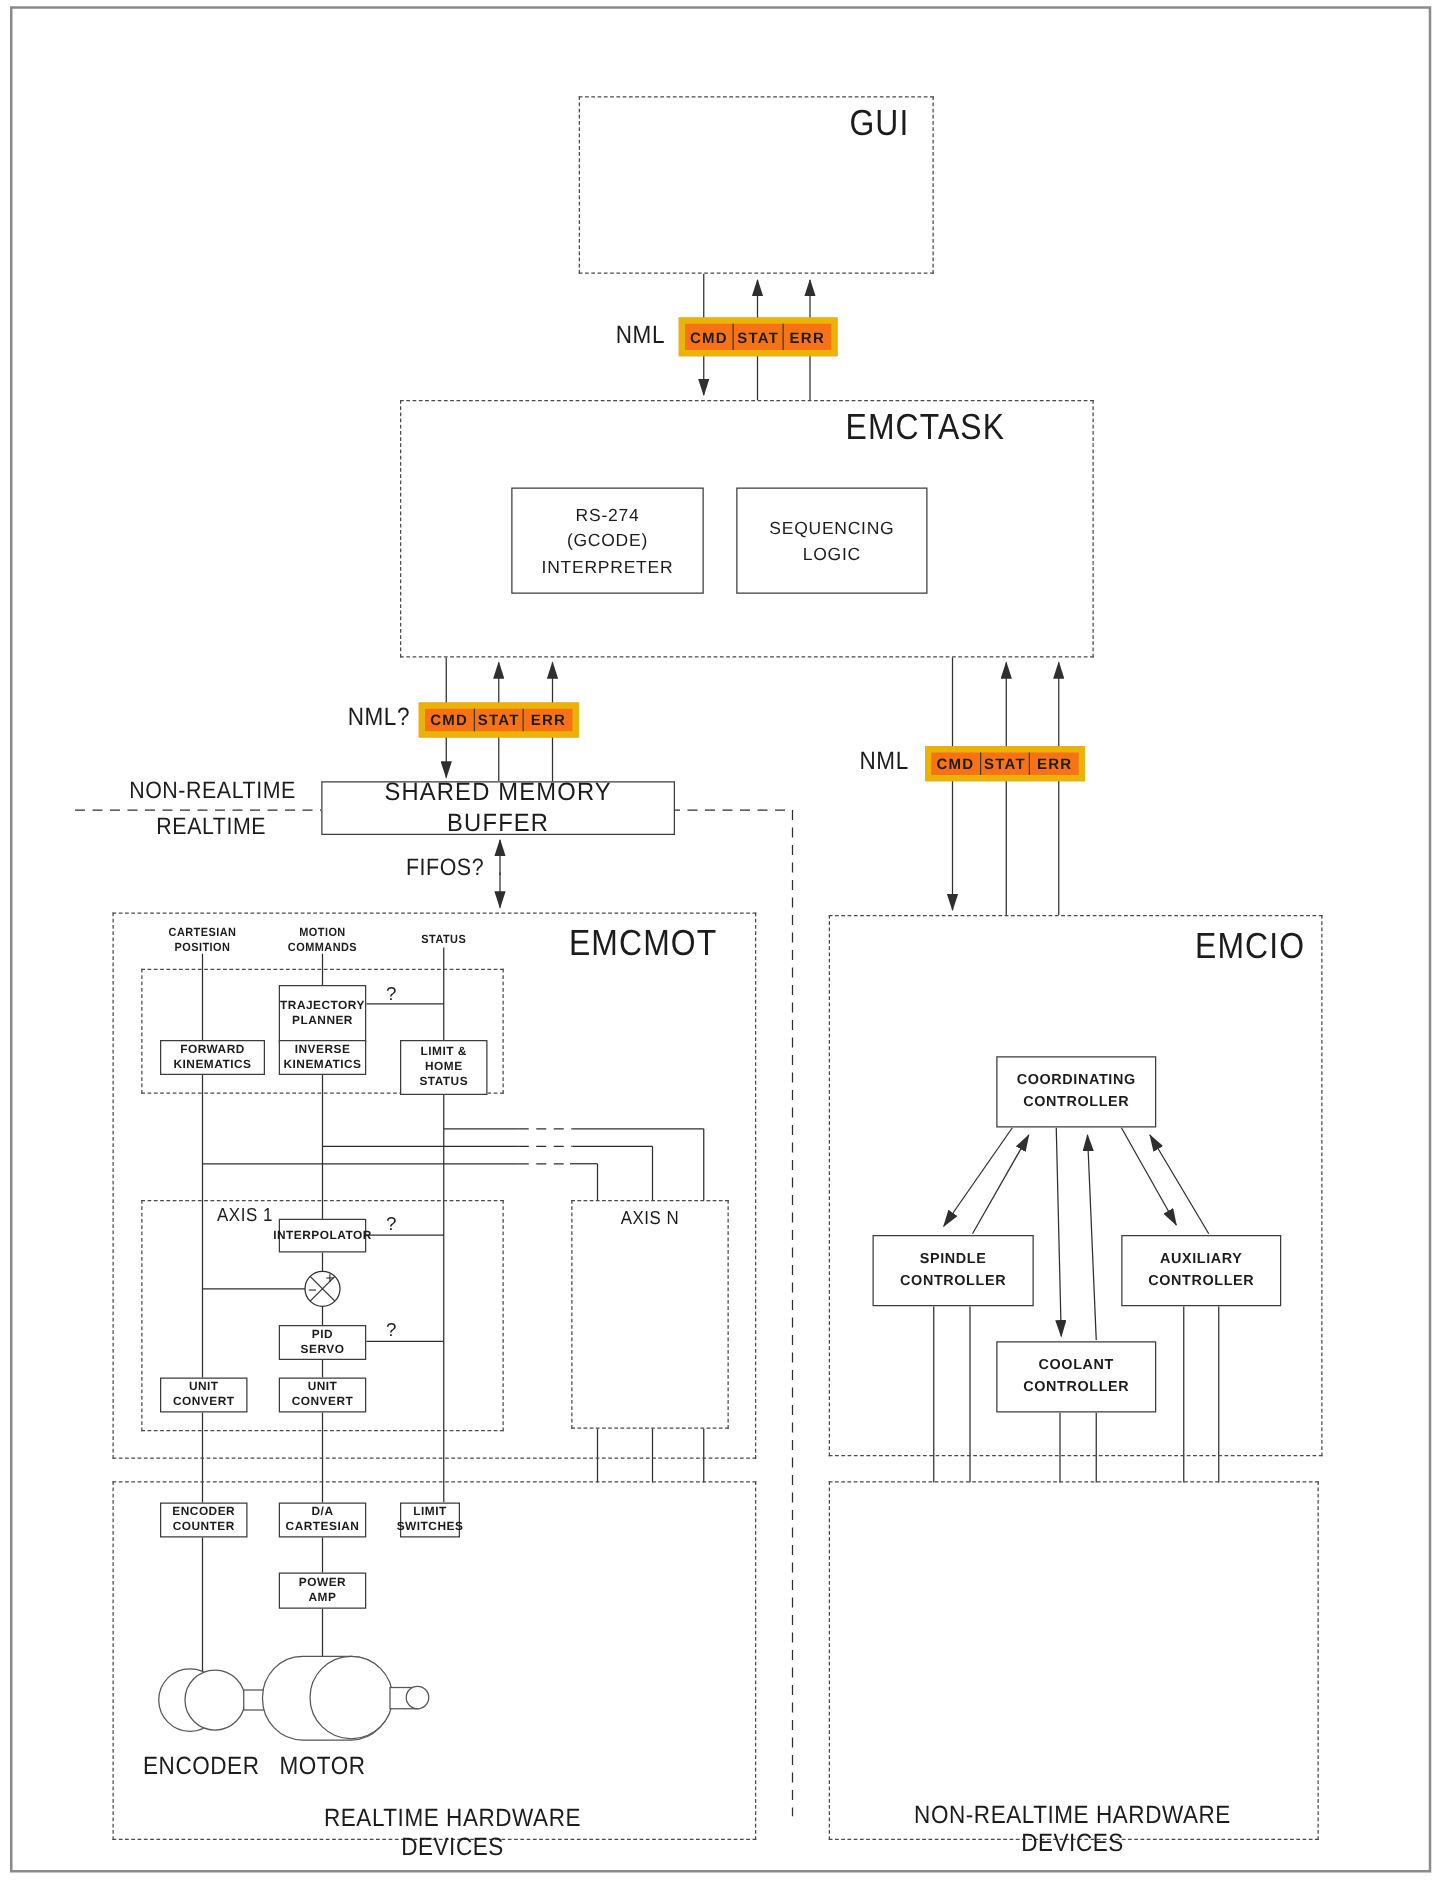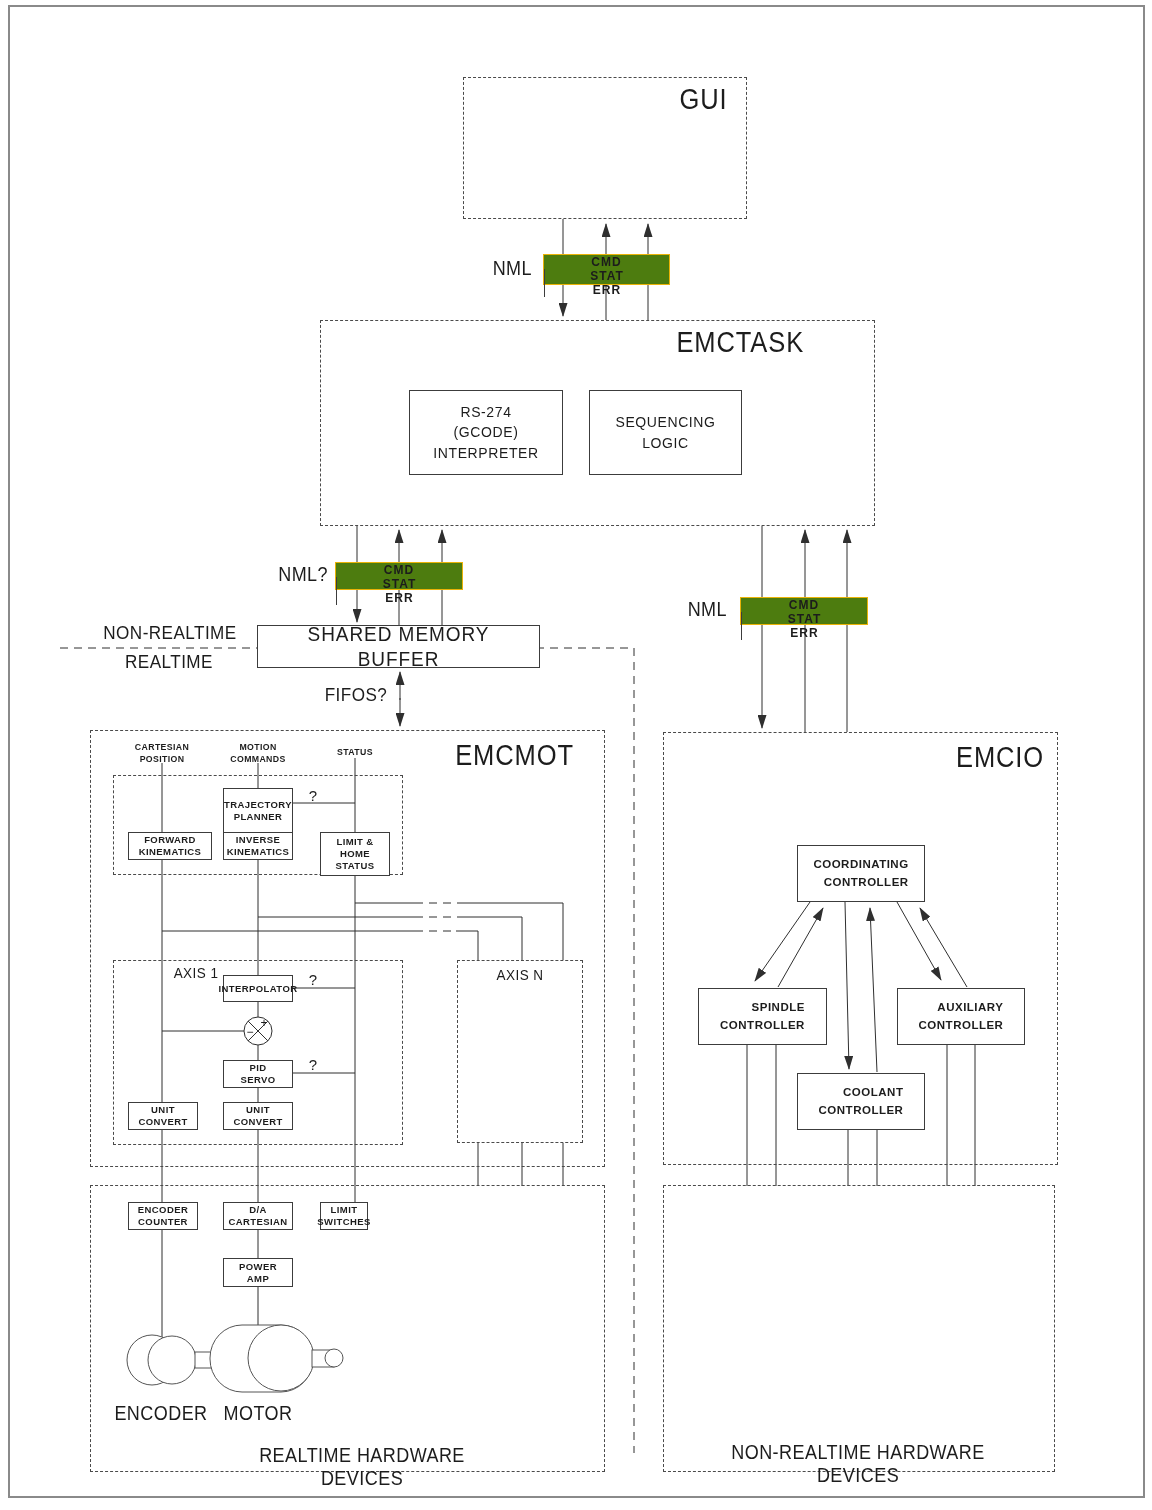--- a/index.html
+++ b/index.html
@@ -6,22 +6,22 @@
   .stage{position:relative;width:1152px;height:1510px;background:#fff;
          font-family:"Liberation Sans",sans-serif;color:#1c1c1c;overflow:hidden;}
   .page-border{position:absolute;left:8px;top:5px;width:1137px;height:1493px;
          border:2px solid #8a8a8a;box-sizing:border-box;}
   svg.wires{position:absolute;left:0;top:0;}
   .dashedbox{position:absolute;border:1px dashed #4a4a4a;box-sizing:border-box;background:transparent;}
   .box{position:absolute;border:1px solid #3c3c3c;box-sizing:border-box;background:#fff;
        display:flex;align-items:center;justify-content:center;text-align:center;
        white-space:pre-line;font-weight:bold;font-size:9.5px;letter-spacing:.4px;line-height:1.25;}
   .box.big{font-weight:normal;font-size:14px;letter-spacing:.6px;line-height:1.45;}
-  .box.ctl{font-size:11.5px;letter-spacing:.5px;line-height:1.5;text-align:right;}
-  .nmlrow{position:absolute;display:flex;background:#4d7c0f;border:1px solid #eab308;box-sizing:border-box;flex-direction:column;}
+  .box.ctl{font-size:11.5px;letter-spacing:.5px;line-height:1.5;}
+  .nmlrow{position:absolute;display:flex;background:#f97316;border:5px solid #eab308;box-sizing:border-box;}
   .nmlrow .cell{flex:1;display:flex;align-items:center;justify-content:center;
        font-size:12px;font-weight:bold;letter-spacing:1px;}
   .nmlrow .cell + .cell{border-left:1px solid #3c3c3c;}
   .title{position:absolute;font-size:29px;letter-spacing:1px;white-space:nowrap;
        transform:scaleX(.88);transform-origin:right top;}
   .lbl{position:absolute;text-align:center;white-space:pre-line;transform:scaleX(.9);
        transform-origin:center;line-height:1.15;}
   .lbl.right{text-align:right;transform-origin:right center;}
   .f20{font-size:20px;letter-spacing:.5px;}
   .f19{font-size:19px;letter-spacing:.5px;}

